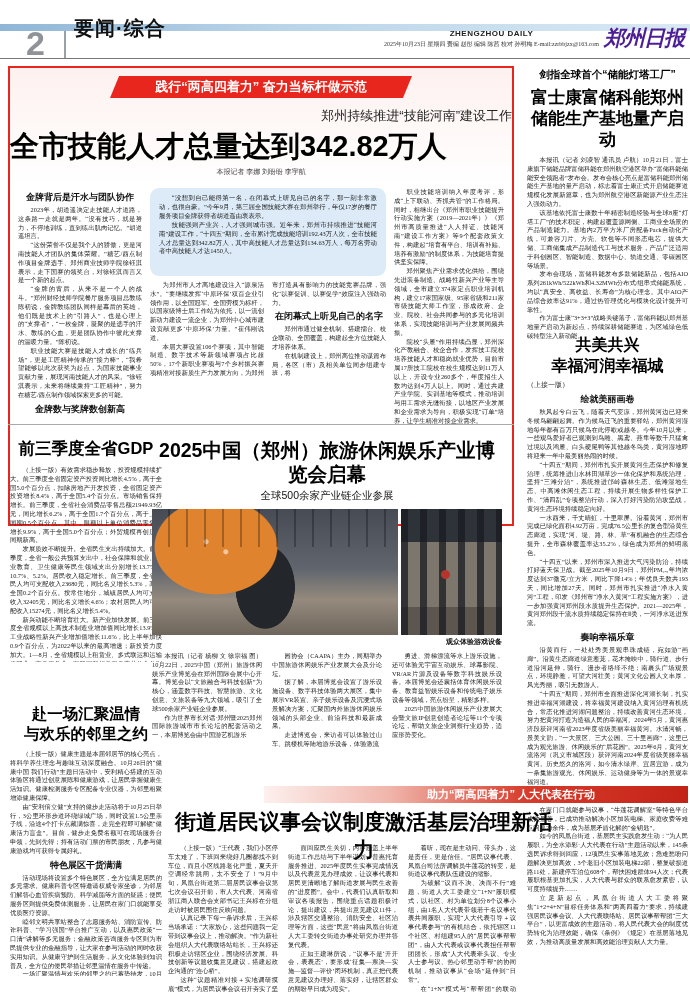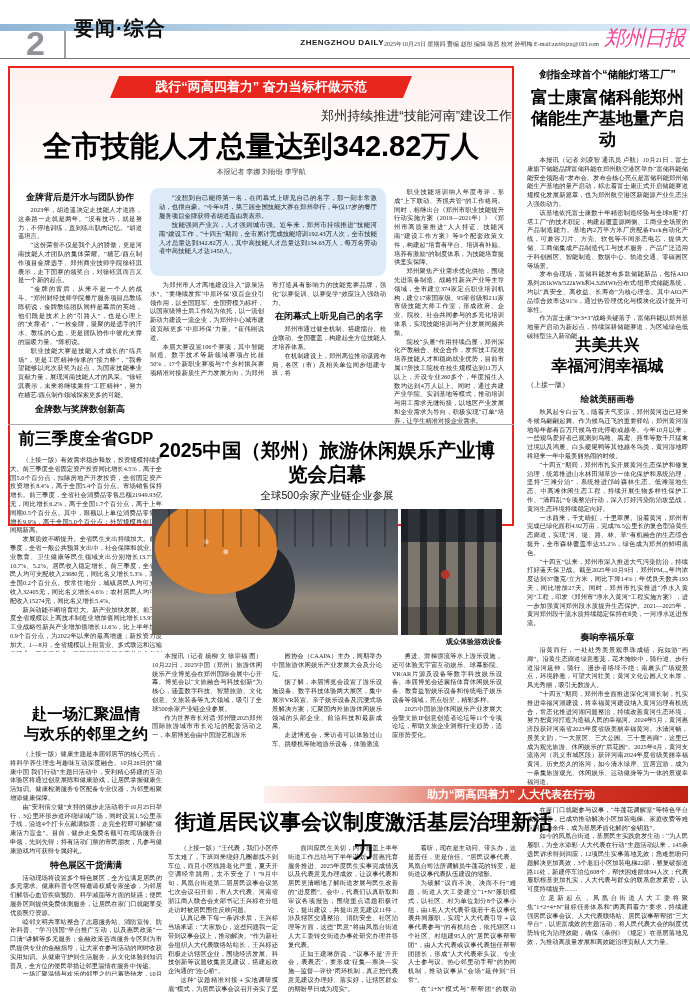--- a/index.html
+++ b/index.html
@@ -7,53 +7,53 @@
         font-family:"Liberation Serif",serif;color:#1a1a1a;}
   
   .topbar{position:absolute;left:0;top:24px;width:690px;height:7px;
           background:linear-gradient(90deg,#8fb6d6,#b9d4e8 40%,#d9e9f4);}
   .pagenum{position:absolute;left:26px;top:26px;font-family:"Liberation Sans",sans-serif;
            font-size:34px;font-weight:700;color:#8f9397;line-height:1;}
   .mh-vline{position:absolute;left:64px;top:31px;width:2px;height:28px;background:#9aa0a5;}
   .section-title{position:absolute;left:74px;top:15px;font-family:"Liberation Sans",sans-serif;
            font-size:20px;font-weight:700;color:#111;letter-spacing:1px;}
   .mh-right{position:absolute;right:6px;top:28px;display:flex;align-items:flex-end;gap:5px;}
-  .mh-meta{display:flex;flex-direction:row;align-items:flex-start;}
+  .mh-meta{display:flex;flex-direction:column;align-items:center;}
   .mh-en{font-family:"Liberation Sans",sans-serif;font-size:8px;font-weight:700;color:#222;letter-spacing:.5px;}
   .mh-date{font-size:6px;color:#333;white-space:nowrap;margin-top:2px;}
-  .mh-logo{font-family:"Liberation Serif",serif;font-style:italic;font-weight:400;
-           font-size:21px;color:#ec4899;letter-spacing:-1px;line-height:1;}
+  .mh-logo{font-family:"Liberation Serif",serif;font-style:italic;font-weight:700;
+           font-size:21px;color:#4c1d95;letter-spacing:-1px;line-height:1;}
   .mh-rule{position:absolute;left:0;top:58px;width:690px;height:1px;background:#777;}
   
   .bd p{margin:0;text-indent:2em;text-align:justify;}
   .bd{font-size:6.3px;line-height:8.8px;color:#222;}
   .subhead{font-family:"Liberation Sans",sans-serif;font-weight:700;text-align:center;
            font-size:9px;line-height:12px;margin:3px 0;color:#111;text-indent:0;}
   
   .lead{position:absolute;left:8px;top:66px;width:506px;height:460px;border:2px solid #e8261d;
         background:linear-gradient(180deg,#fdf1ef,#ffffff 26%);box-sizing:border-box;}
   .lead-banner{margin:8px auto 0 auto;width:302px;height:22px;background:#e8261d;
         clip-path:polygon(3% 0,100% 0,97% 100%,0 100%);color:#fff;text-align:center;
         font-family:"Liberation Sans",sans-serif;font-weight:700;font-size:13px;line-height:22px;}
   .lead-kicker{margin-top:9px;text-align:right;font-size:13px;color:#222;
         font-family:"Liberation Sans",sans-serif;}
-  .lead-headline{margin-top:4px;text-align:center;font-family:"Liberation Sans",sans-serif;
+  .lead-headline{margin-top:4px;font-family:"Liberation Sans",sans-serif;
         font-weight:700;font-size:29px;color:#000;line-height:34px;}
   .lead-byline{margin-top:4px;text-align:center;font-size:7px;color:#444;}
   .lead-cols{position:absolute;left:8px;right:8px;top:120px;bottom:6px;display:flex;gap:8px;overflow:hidden;}
   .lead-c1{width:124px;overflow:hidden;}
   .lead-mid{width:236px;overflow:hidden;}
   .quote-box{background:#dcebf7;border-radius:9px;padding:6px 9px;height:88px;overflow:hidden;
         font-size:6.4px;line-height:8.9px;box-sizing:border-box;}
   .quote-box p{margin:0;text-indent:2em;text-align:justify;}
   .lead-mid2{margin-top:5px;column-count:2;column-gap:8px;height:128px;overflow:hidden;}
   .lead-c4{flex:1;overflow:hidden;}
   .rule-under-lead{position:absolute;left:8px;top:424px;width:506px;height:1px;background:#aaa;}
   
-  .gdp{position:absolute;left:10px;top:428px;width:152px;}
+  .gdp{position:absolute;left:10px;top:438px;width:152px;}
   .h2c{font-family:"Liberation Sans",sans-serif;font-weight:700;text-align:center;color:#000;}
   .gdp .h2c{font-size:16.5px;line-height:21px;}
   .gdp .bd{margin-top:7px;height:196px;overflow:hidden;}
   
   .neighbor{position:absolute;left:10px;top:704px;width:152px;}
   .neighbor .h2c{font-size:15.5px;line-height:20px;}
   .neighbor .bd{margin-top:6px;height:226px;overflow:hidden;}
   
   .expo{position:absolute;left:152px;top:438px;width:350px;}
   .expo-h1{font-family:"Liberation Sans",sans-serif;font-weight:700;font-size:19.5px;

